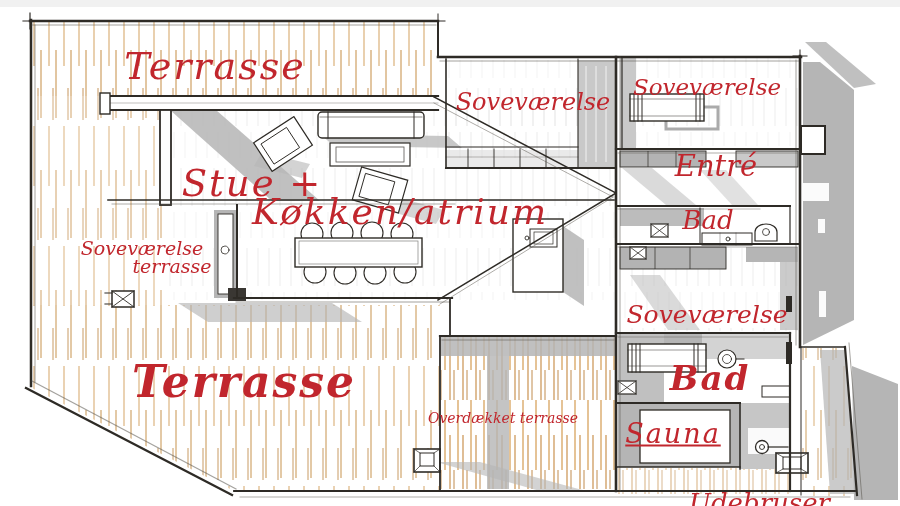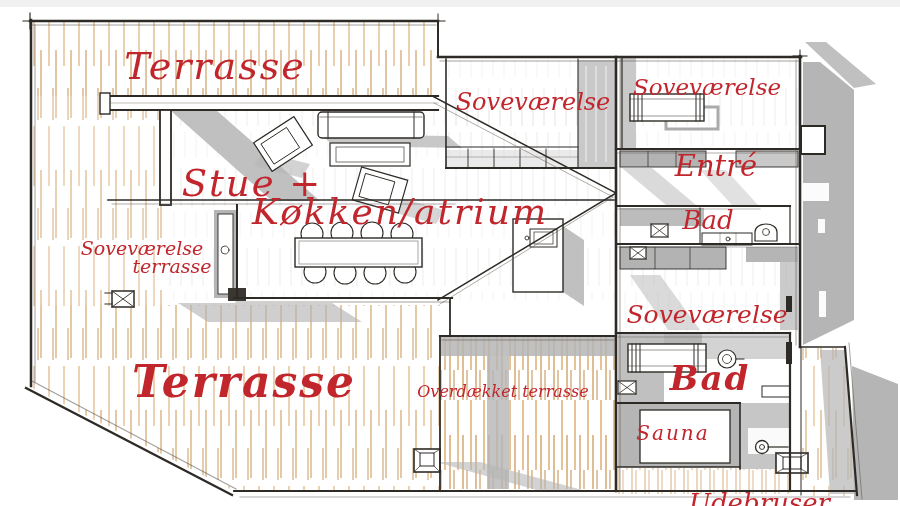--- a/index.html
+++ b/index.html
@@ -18,22 +18,22 @@
   .L2{left:707px;top:87px;font-size:23px;}
   .L3{left:252px;top:183px;font-size:37px;letter-spacing:2px;}
   .L4{left:400px;top:212px;font-size:36px;letter-spacing:2px;}
   .L5{left:142px;top:248px;font-size:19px;}
   .L6{left:172px;top:266px;font-size:19px;}
   .L7{left:705px;top:166px;font-size:29px;margin-left:11px;}
   .L8{left:708px;top:220px;font-size:26px;}
   .L9{left:707px;top:314px;font-size:25px;}
   .L10{left:244px;top:382px;font-size:44px;font-weight:bold;letter-spacing:2px;}
   .L11{left:710px;top:378px;font-size:34px;font-weight:bold;letter-spacing:2px;}
-  .L12{left:503px;top:392px;font-size:16px;}
-  .L13{left:673px;top:433px;font-size:20px;letter-spacing:2px;}
+  .L12{left:503px;top:418px;font-size:14px;}
+  .L13{left:673px;top:433px;font-size:27px;letter-spacing:2px;text-decoration:underline;}
   .L14{left:756px;top:503px;font-size:26px;padding-left:7px;}
 </style>
 </head>
 <body>
 
 <div class="stage">
 
 <svg class="plan-svg" width="900" height="506" viewBox="0 0 900 506">
   <defs>
     <pattern id="planks" width="15" height="120" patternUnits="userSpaceOnUse">

